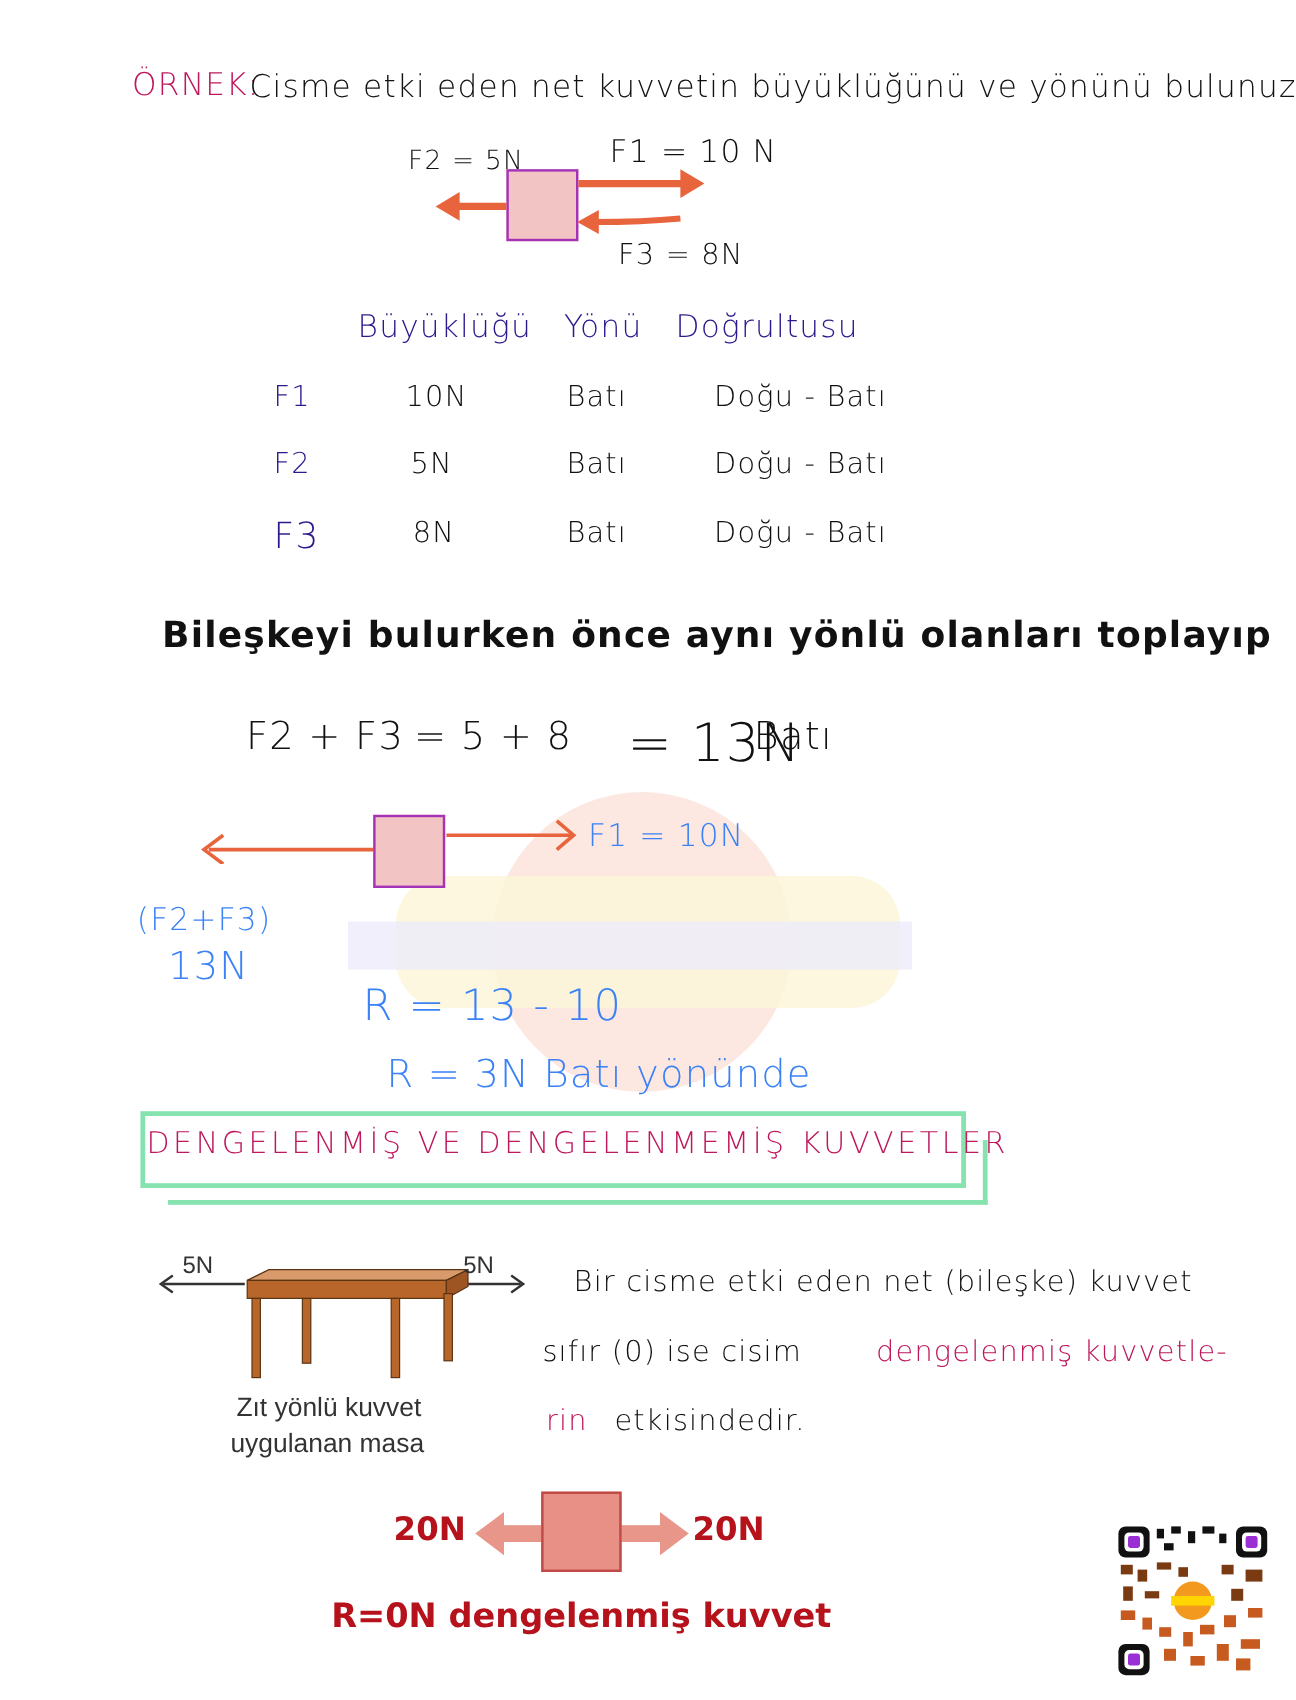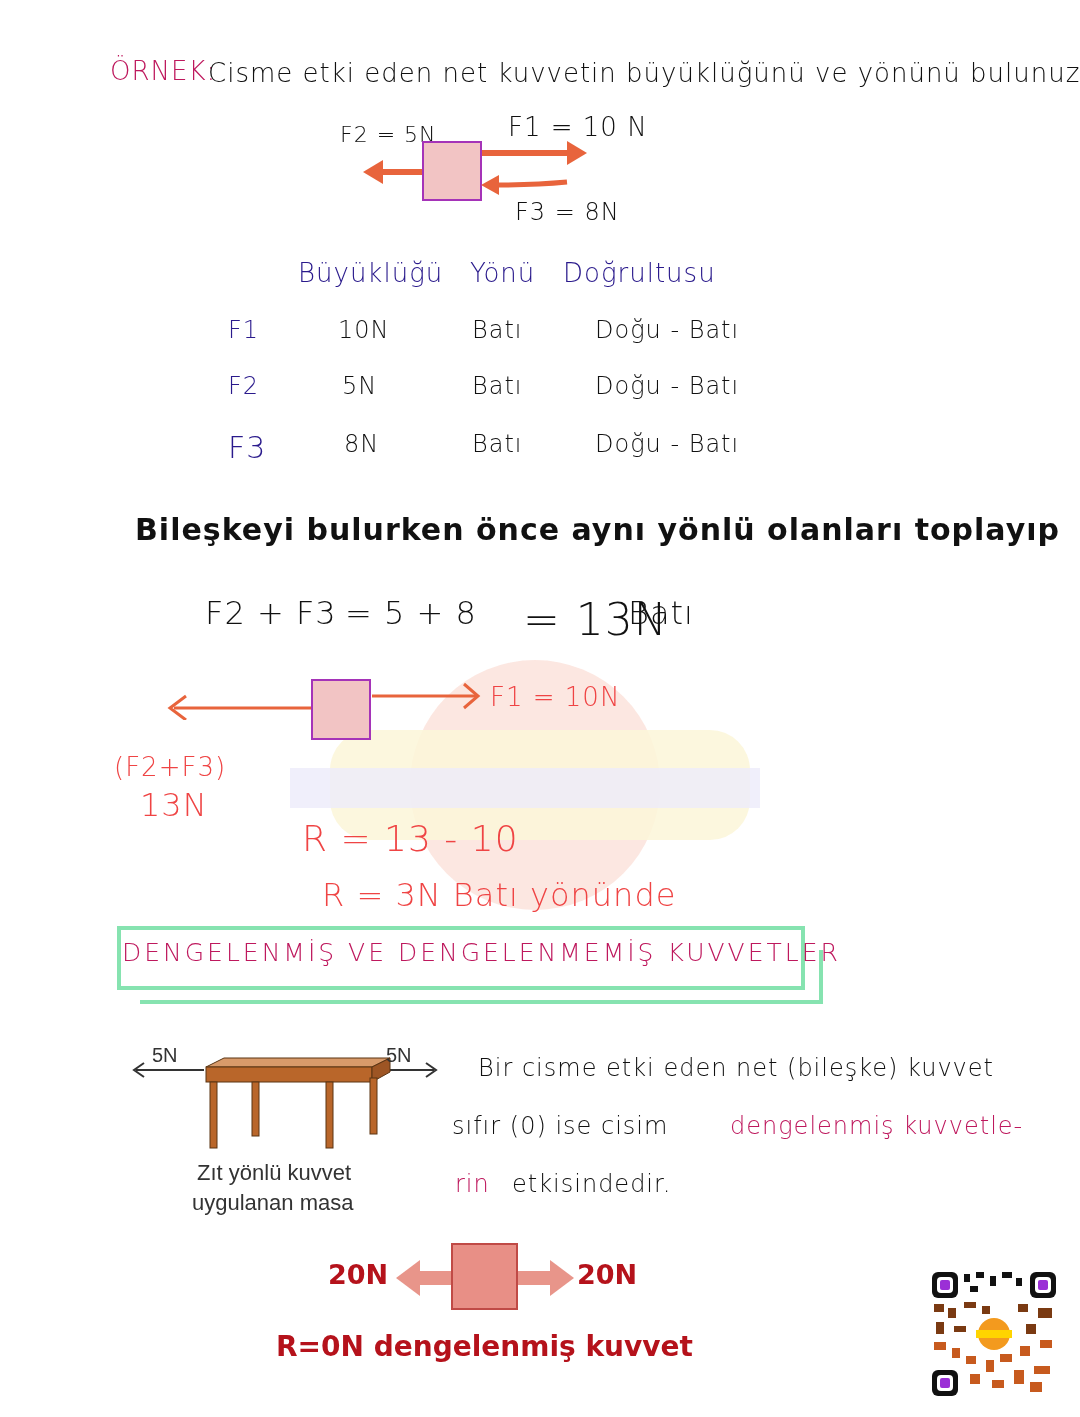--- a/index.html
+++ b/index.html
@@ -1,21 +1,21 @@
 <!DOCTYPE html>
 <html><head>
 <meta charset="utf-8">
 <style>
   html, body { margin:0; padding:0; background:#ffffff; }
   body { width:1080px; height:1417px; position:relative; overflow:hidden;
          font-family:"DejaVu Sans", sans-serif; color:#111; }
   .abs { position:absolute; white-space:nowrap; }
   .hand { font-family:"DejaVu Sans", sans-serif; font-weight:300; letter-spacing:1px; }
   .red { color:#be185d; }
-  .blue { color:#ef4444; }
+  .blue { color:#3b82f6; }
   .navy { color:#2a1a8c; }
   .black { color:#111; }
   .box { position:absolute; background:#f2c4c4; border:2px solid #a533b8; box-sizing:border-box; }
   .watermark { position:absolute; left:290px; top:650px; width:470px; height:260px; pointer-events:none; }
   .wm-circle { position:absolute; left:120px; top:10px; width:250px; height:250px; border-radius:50%; background:#fbe1da; opacity:.8; }
   .wm-band { position:absolute; left:0; top:118px; width:470px; height:40px; background:#ecebfa; opacity:.8; }
   .wm-yellow { position:absolute; left:40px; top:80px; width:420px; height:110px; background:#fbf6d8; border-radius:40px; opacity:.85; }
   .wm-text { position:absolute; left:65px; top:112px; font-family:"DejaVu Sans", sans-serif; font-weight:bold; font-size:38px; color:#d9d6dc; }
   .title-box { position:absolute; left:117px; top:926px; width:688px; height:64px; border:4px solid #86e3b0; box-sizing:border-box; }
   .title-shadow-h { position:absolute; left:140px; top:1000px; width:683px; height:4px; background:#86e3b0; }

